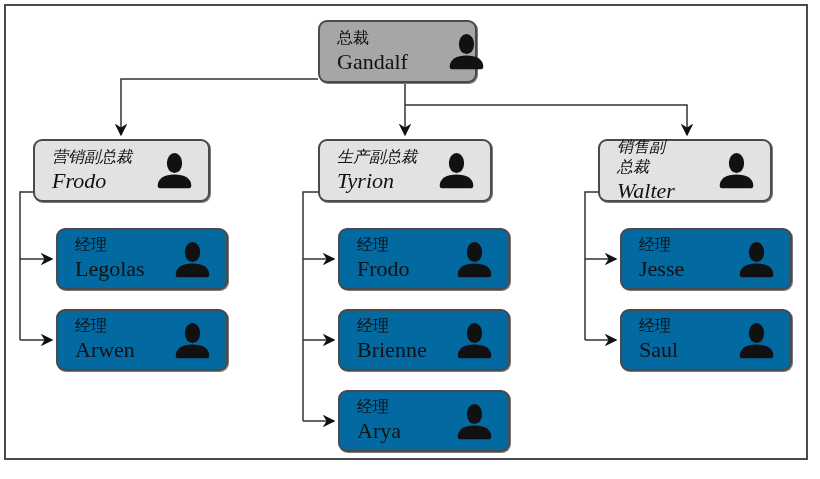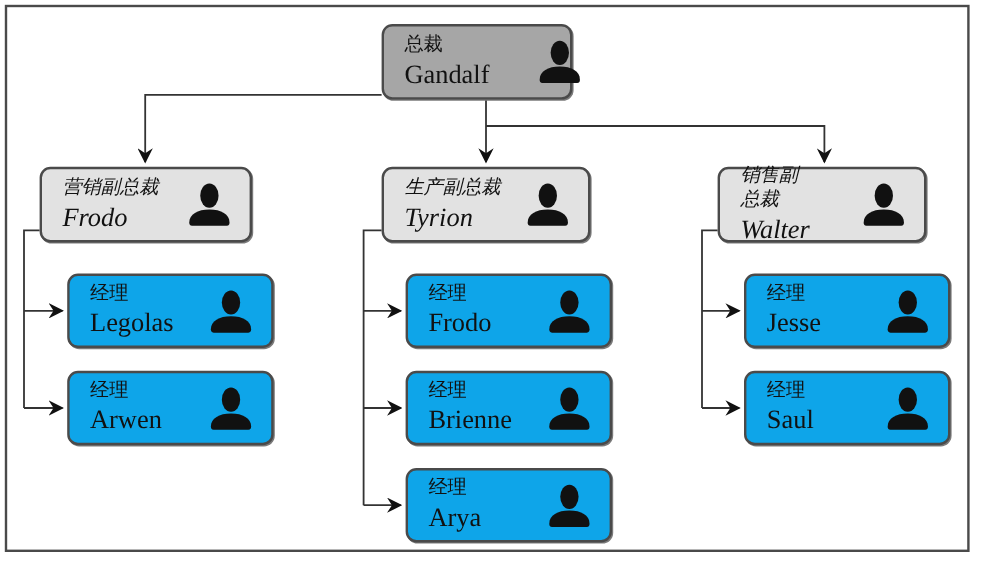--- a/index.html
+++ b/index.html
@@ -15,21 +15,21 @@
   svg.connectors{position:absolute;left:0;top:0;width:820px;height:479px;pointer-events:none;}
   .node{
     position:absolute;box-sizing:border-box;
     border:2px solid #4a4a4a;border-radius:9px;
     display:flex;align-items:center;justify-content:space-between;
     padding:6px 13px 6px 17px;
     box-shadow:1px 1px 0 #7a7a7a;
   }
   .lv-top{background:#a6a6a6;}
   .lv-vp{background:#e2e2e2;font-style:italic;}
-  .lv-mgr{background:#0ea5e9;}
+  .lv-mgr{background:#0369a1;}
   .node-text{display:flex;flex-direction:column;line-height:1.25;color:#111;}
   .node-title{font-size:16px;}
   .node-person{font-size:22px;}
   .picon{flex:0 0 auto;width:41px;height:37px;display:block;}
   .picon svg{width:100%;height:100%;display:block;}
 
   
   .n-president     {left:318px;top:20px; width:159px;height:63px;gap:38px;}
   .n-vp-marketing  {left:33px; top:139px;width:177px;height:63px;}
   .n-vp-production {left:318px;top:139px;width:174px;height:63px;}

